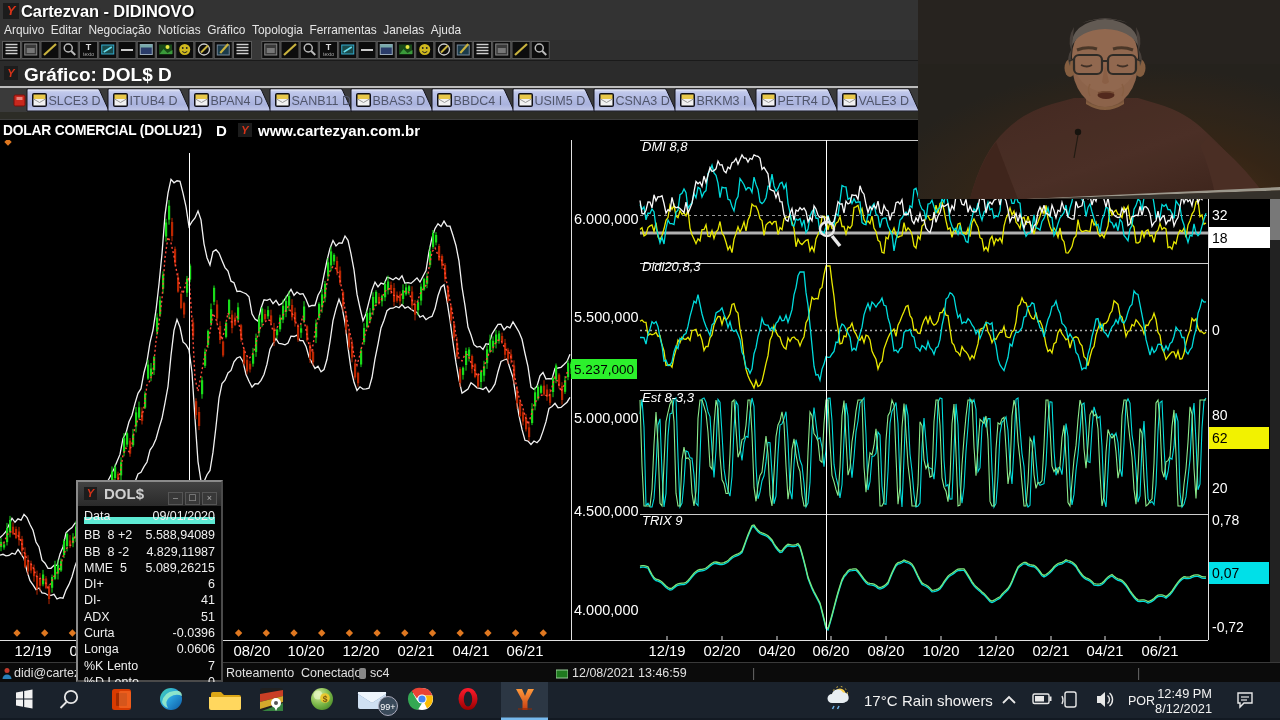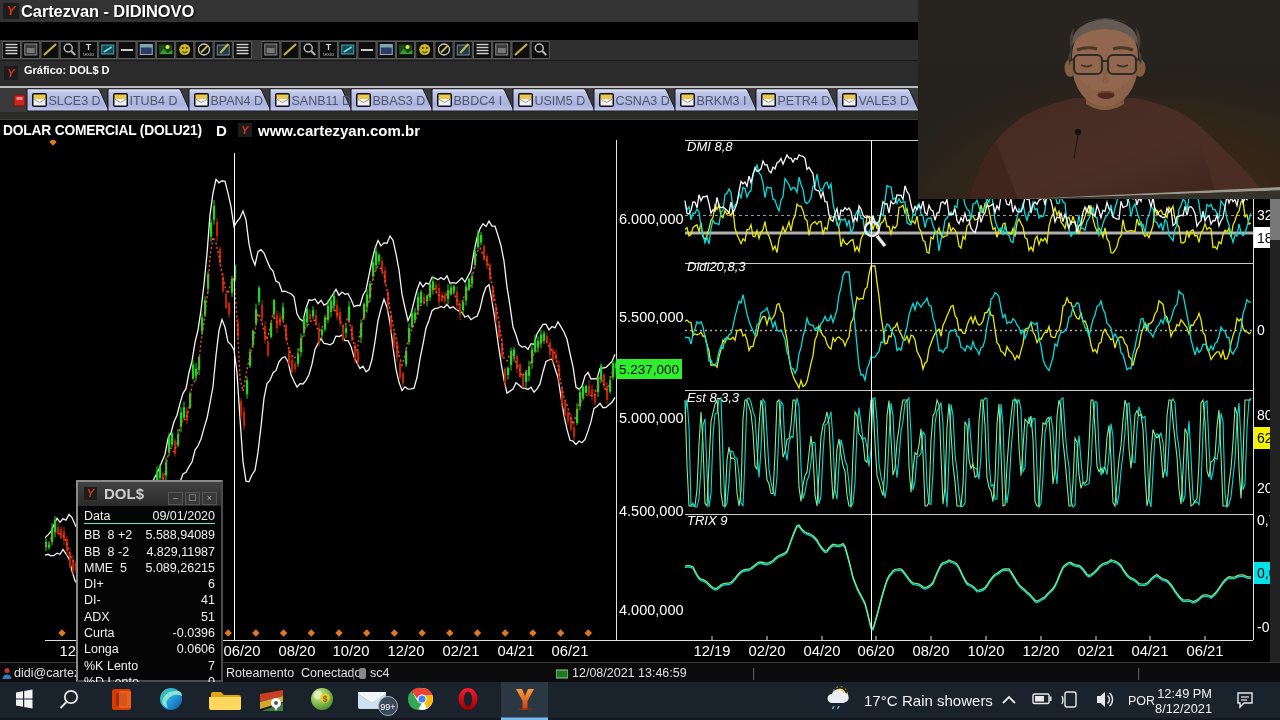--- a/index.html
+++ b/index.html
@@ -11,31 +11,31 @@
 .ylogo { display:inline-block; background:#1c1c1c; color:#d83318; font-weight:bold;
   text-align:center; font-style:italic; }
 #titlelogo { position:absolute; left:3px; top:3px; width:16px; height:16px; font-size:13px; line-height:16px; }
 #menubar { position:absolute; left:0; top:22px; width:1280px; height:18px; background:#333333;
   color:#e4e4e4; font-size:11.9px; }
 #menubar span { margin-right:6.5px; }
 #menubar .inner { position:absolute; left:4px; top:1px; }
 #toolbar { position:absolute; left:0; top:40px; width:1280px; height:20px; background:#383838; }
 #grafbar { position:absolute; left:0; top:60px; width:1280px; height:26px; background:#2b2b2b;
   border-top:1px solid #1a1a1a; color:#fff; font-weight:bold; font-size:14px; }
-#grafbar .txt { position:absolute; left:24px; top:3px; font-size:11px; }
+#grafbar .txt { position:absolute; left:24px; top:3px; font-size:19px; }
 #graflogo { position:absolute; left:4px; top:5px; width:14px; height:14px; font-size:11px; line-height:14px; }
 #tabstrip { position:absolute; left:0; top:86px; width:1161px; height:26px; }
 #belowtabs { position:absolute; left:0; top:112px; width:1280px; height:7px; background:#2c2c26; }
 #dolarbar { position:absolute; left:0; top:119px; width:1280px; height:21px; background:#000;
   border-top:1px solid #3c3c3c; color:#fff; font-weight:bold; font-size:15px;padding-left:28px; }
 #dolarbar .t1 { position:absolute; left:3px; top:3px; font-size:13.8px; letter-spacing:-0.2px; }
 #dolarbar .t2 { position:absolute; left:216px; top:2px; }
 #dolarlogo { position:absolute; left:238px; top:3px; width:14px; height:14px; font-size:11px; line-height:14px; }
 #dolarbar .t3 { position:absolute; left:258px; top:2px; }
-#chart { position:absolute; left:0; top:140px; width:1280px; height:522px; background:#000;padding-left:45px; }
+#chart { position:absolute; left:0; top:140px; width:1280px; height:522px; background:#000; }
 #rightstrip { position:absolute; left:1270px; top:140px; width:10px; height:522px; background:#222; }
 #rightstrip .thumb { position:absolute; left:0; top:56px; width:10px; height:44px; background:#787878; }
 #statusbar { position:absolute; left:0; top:662px; width:1280px; height:20px; background:#0b0b0b; z-index:2;
   border-top:1px solid #3a3a3a; color:#e0e0e0; font-size:12.5px; }
 #statusbar span { position:absolute; top:3px; }
 #taskbar { position:absolute; left:0; top:682px; width:1280px; height:38px; z-index:10; }
 #webcam { position:absolute; left:918px; top:0; width:362px; height:199px; z-index:8; }
 #popup { position:absolute; left:76px; top:480px; width:147px; height:202px; z-index:5;
   background:#050505; border:2px solid; border-color:#8a8a8a #4a4a4a #4a4a4a #8a8a8a; }
 .ptitle { position:relative; height:24px; background:linear-gradient(#424242,#2a2a2a);
@@ -48,20 +48,23 @@
 .prows { padding:2px 6px 0 6px; }
 .prow { display:flex; justify-content:space-between; color:#f0f0f0; font-size:12.5px;
   height:16.3px; line-height:16.3px; }
 svg text { font-family:"Liberation Sans", sans-serif; }
 </style></head>
 <body>
 <div id="app">
   <div id="titlebar">
       <span class="ylogo" id="titlelogo">Y</span>
       <span class="txt">Cartezvan - DIDINOVO</span>
+    </div>
+  <div id="menubar">
+      <div class="inner"><span>Arquivo</span><span>Editar</span><span>Negociação</span><span>Notícias</span><span>Gráfico</span><span>Topologia</span><span>Ferramentas</span><span>Janelas</span><span>Ajuda</span></div>
     </div>
   <div id="toolbar"><svg width="1280" height="20">
         <rect x="548" y="0" width="732" height="20" fill="#2f2f2f"></rect>
         <rect x="2.5" y="1.5" width="18" height="17" fill="#0d0d0d" stroke="#5a5a5a" stroke-width="1"></rect>
         <rect x="21.75" y="1.5" width="18" height="17" fill="#0d0d0d" stroke="#5a5a5a" stroke-width="1"></rect>
         <rect x="41.0" y="1.5" width="18" height="17" fill="#0d0d0d" stroke="#5a5a5a" stroke-width="1"></rect>
         <rect x="60.25" y="1.5" width="18" height="17" fill="#0d0d0d" stroke="#5a5a5a" stroke-width="1"></rect>
         <rect x="79.5" y="1.5" width="18" height="17" fill="#0d0d0d" stroke="#5a5a5a" stroke-width="1"></rect>
         <rect x="98.75" y="1.5" width="18" height="17" fill="#0d0d0d" stroke="#5a5a5a" stroke-width="1"></rect>
         <rect x="118.0" y="1.5" width="18" height="17" fill="#0d0d0d" stroke="#5a5a5a" stroke-width="1"></rect>
@@ -739,21 +742,21 @@
   <div id="rightstrip">
       <div class="thumb"></div>
     </div>
   <div id="popup">
       <div class="ptitle">
         <span class="ylogo" style="width:13px;height:13px;font-size:11px;line-height:13px;">Y</span>
         <span class="pname">DOL$</span>
         <span class="pbtns"><span class="pb">–</span><span class="pb">☐</span><span class="pb">×</span></span>
       </div>
       <div class="prows">
-        <div class="prow" style="border-bottom:1px solid #5eead4;margin-bottom:3px;">
+        <div class="prow" style="border-bottom:7px solid #5eead4;margin-bottom:3px;">
           <span>Data</span>
           <span>09/01/2020</span>
         </div>
         <div class="prow">
           <span>BB&nbsp;&nbsp;8&nbsp;+2</span>
           <span>5.588,94089</span>
         </div>
         <div class="prow">
           <span>BB&nbsp;&nbsp;8&nbsp;-2</span>
           <span>4.829,11987</span>

